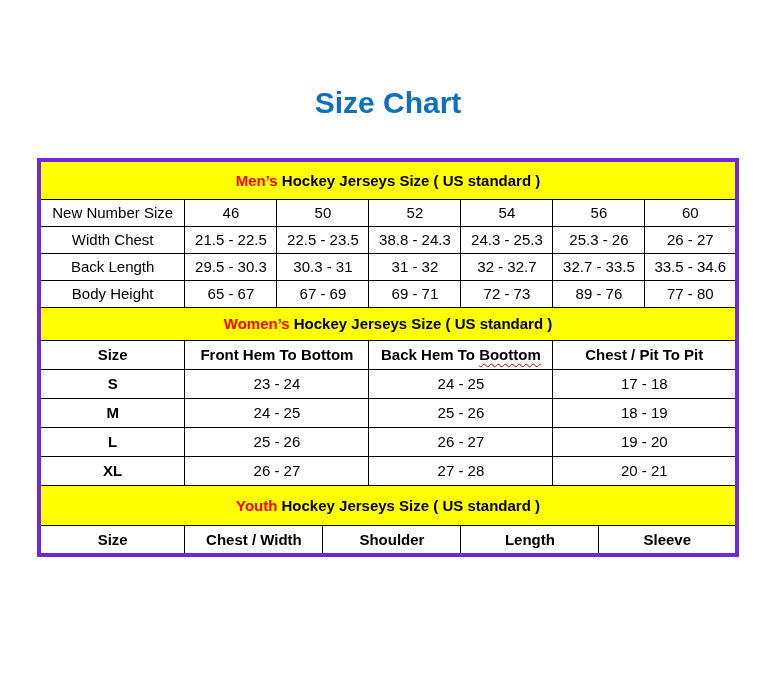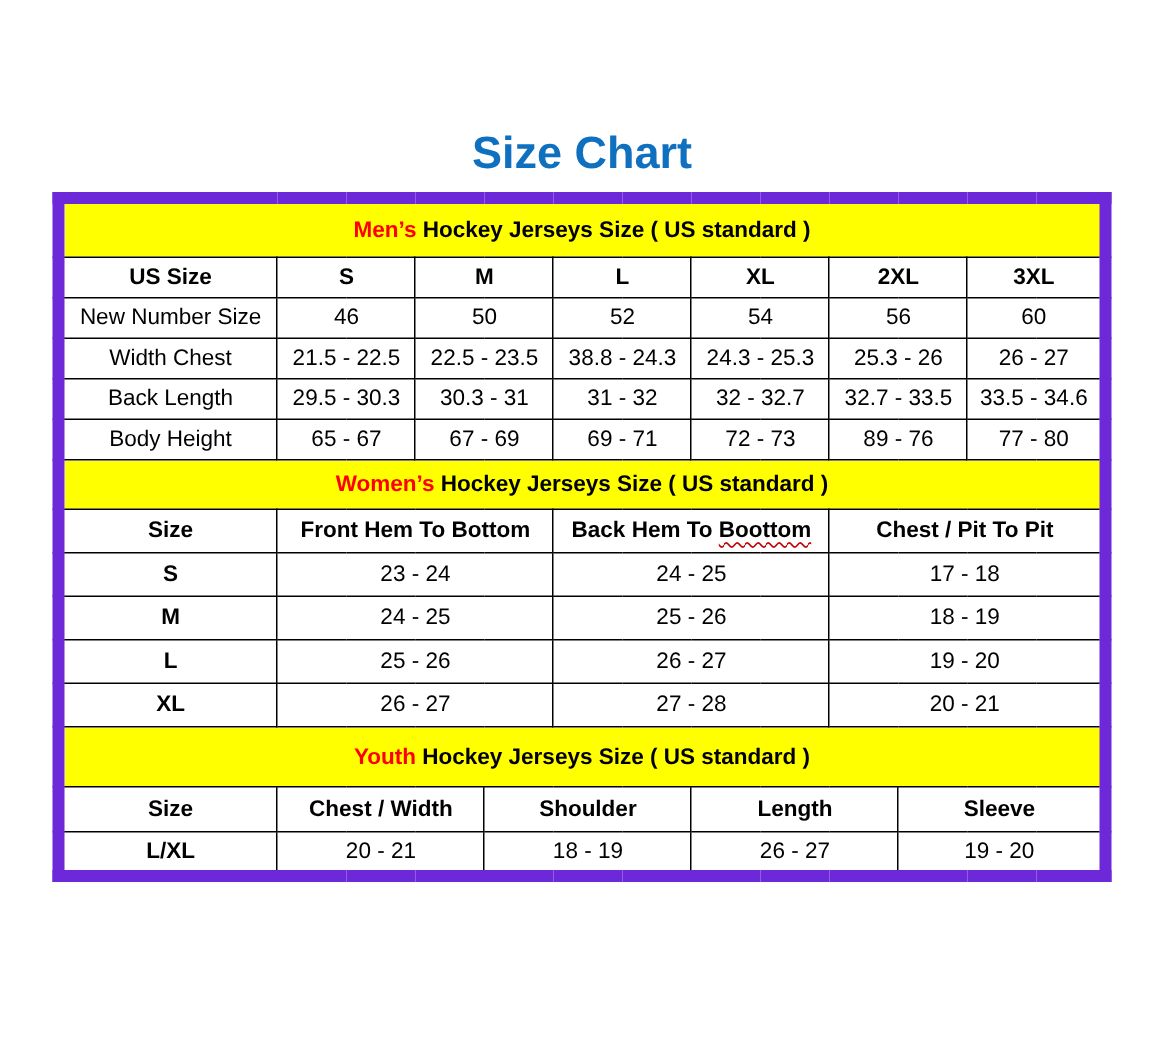--- a/index.html
+++ b/index.html
@@ -18,25 +18,25 @@
   .page-title {
     text-align: center;
     font-size: 30px;
     font-weight: bold;
     color: #0F70C0;
     padding-top: 86px;
     letter-spacing: 0px;
     line-height: 34px;
   }
   table.size-chart {
-    margin: 8px auto 0 auto;
+    margin: 38px auto 0 auto;
     width: 698px;
     border-collapse: collapse;
     table-layout: fixed;
-    border: 8px solid #6d28d9;
+    border: 4px solid #6d28d9;
   }
   table.size-chart td {
     border: 1.5px solid #000000;
     text-align: center;
     vertical-align: middle;
     font-size: 15px;
     padding: 0 2px;
     overflow: hidden;
     white-space: nowrap;
   }
@@ -81,29 +81,20 @@
       <col style="width: 46px;">
       <col style="width: 46px;">
       <col style="width: 46px;">
       <col style="width: 46px;">
       <col style="width: 46px;">
       <col style="width: 46px;">
     </colgroup>
   <tbody id="tbody">
       <tr>
         <td class="band band-mens" colspan="13"><span class="band-highlight">Men’s</span><span class="band-rest"> Hockey Jerseys Size ( US standard )</span></td>
-      </tr>
-      <tr class="hdr hdr-mens r-mens">
-        <td colspan="1">US Size</td>
-        <td colspan="2">S</td>
-        <td colspan="2">M</td>
-        <td colspan="2">L</td>
-        <td colspan="2">XL</td>
-        <td colspan="2">2XL</td>
-        <td colspan="2">3XL</td>
       </tr>
       <tr class="r-mens">
         <td colspan="1">New Number Size</td>
         <td colspan="2">46</td>
         <td colspan="2">50</td>
         <td colspan="2">52</td>
         <td colspan="2">54</td>
         <td colspan="2">56</td>
         <td colspan="2">60</td>
       </tr>
@@ -170,21 +161,14 @@
       <tr>
         <td class="band band-youth" colspan="13"><span class="band-highlight">Youth</span><span class="band-rest"> Hockey Jerseys Size ( US standard )</span></td>
       </tr>
       <tr class="hdr hdr-youth r-youth">
         <td colspan="1">Size</td>
         <td colspan="3">Chest / Width</td>
         <td colspan="3">Shoulder</td>
         <td colspan="3">Length</td>
         <td colspan="3">Sleeve</td>
       </tr>
-      <tr class="r-youth">
-        <td class="lbl-bold" colspan="1">L/XL</td>
-        <td colspan="3">20 - 21</td>
-        <td colspan="3">18 - 19</td>
-        <td colspan="3">26 - 27</td>
-        <td colspan="3">19 - 20</td>
-      </tr>
     </tbody>
 </table>
 
 </body></html>

